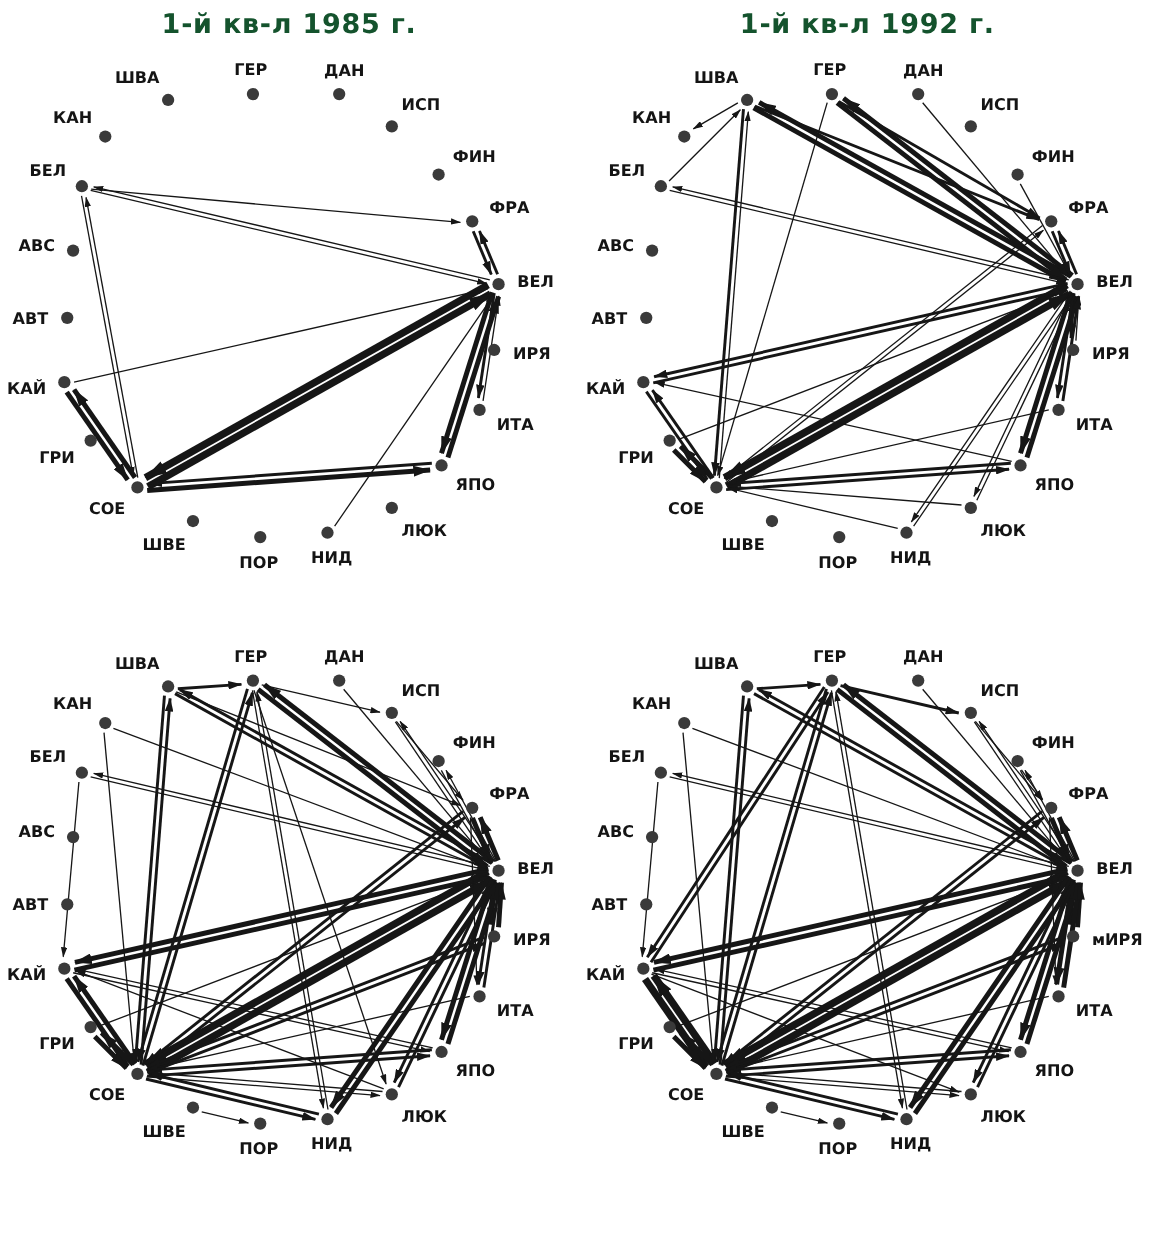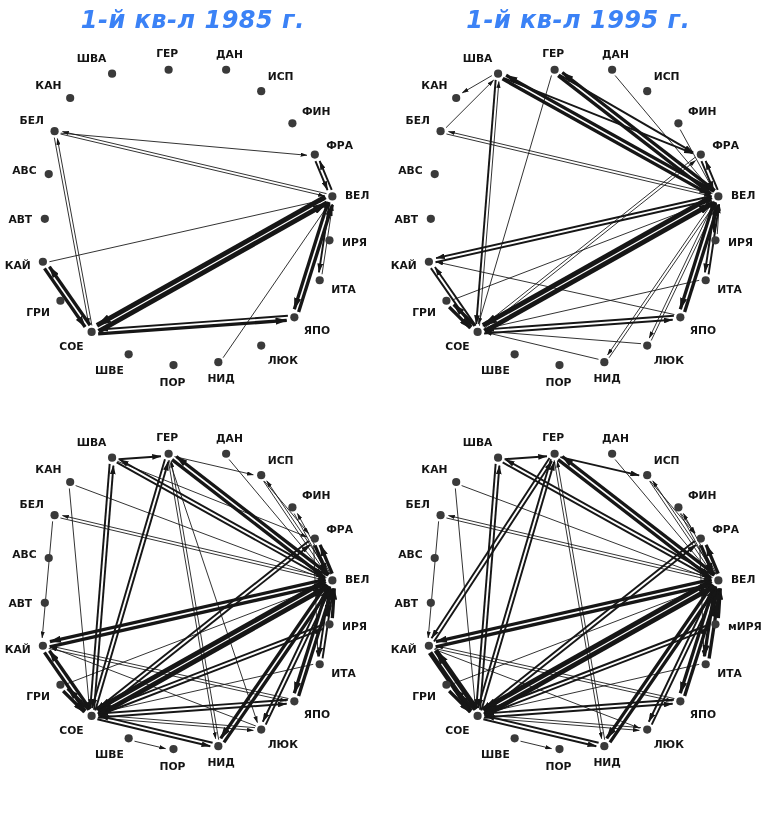--- a/index.html
+++ b/index.html
@@ -18,26 +18,25 @@
   }
   .panel {
     display: flex;
     flex-direction: column;
     align-items: center;
     padding-top: 4px;
     overflow: hidden;
   }
   .panel-title {
     margin: 2px 0 2px 0;
-    font-size: 24px;
+    font-size: 18px;
     font-weight: 600;
     letter-spacing: 0.5px;
-    color: #3b82f6;
+    color: #14532d;
     font-family: "DejaVu Sans", sans-serif;
-    font-style: italic;
   }
   .graph {
     width: 385px;
     height: 356px;
   }
   svg text {
     font-family: "DejaVu Sans", sans-serif;
   }
 </style>
 </head>
@@ -124,21 +123,21 @@
             <text x="35.17092933369059" y="88.80755754252584" text-anchor="end" font-size="11" font-weight="600" fill="#141414">БЕЛ</text>
             <circle cx="62" cy="62" r="4.2" fill="#3a3a3a"></circle>
             <text x="53.00026197714133" y="52.61891714566427" text-anchor="end" font-size="11" font-weight="600" fill="#141414">КАН</text>
             <circle cx="105" cy="37" r="4.2" fill="#3a3a3a"></circle>
             <text x="99.12362641582574" y="25.40395612722947" text-anchor="end" font-size="11" font-weight="600" fill="#141414">ШВА</text>
           </g>
         </svg></div>
   </section>
 
   <section class="panel">
-    <h2 class="panel-title">1-й кв-л 1995 г.</h2>
+    <h2 class="panel-title">1-й кв-л 1992 г.</h2>
     <div class="graph"><svg viewBox="-10 0 395 362" width="385" height="356">
           <defs>
             <marker id="ar1w1" markerUnits="userSpaceOnUse" markerWidth="7" markerHeight="4.34" refX="6.5" refY="2.17" orient="auto">
               <path d="M0,0 L7,2.17 L0,4.34 Z" fill="#161616"></path>
             </marker>
             <marker id="ar1w2" markerUnits="userSpaceOnUse" markerWidth="9.5" markerHeight="5.89" refX="9" refY="2.945" orient="auto">
               <path d="M0,0 L9.5,2.945 L0,5.89 Z" fill="#161616"></path>
             </marker>
             <marker id="ar1w3" markerUnits="userSpaceOnUse" markerWidth="12" markerHeight="7.4399999999999995" refX="11.5" refY="3.7199999999999998" orient="auto">
               <path d="M0,0 L12,3.7199999999999998 L0,7.4399999999999995 Z" fill="#161616"></path>

